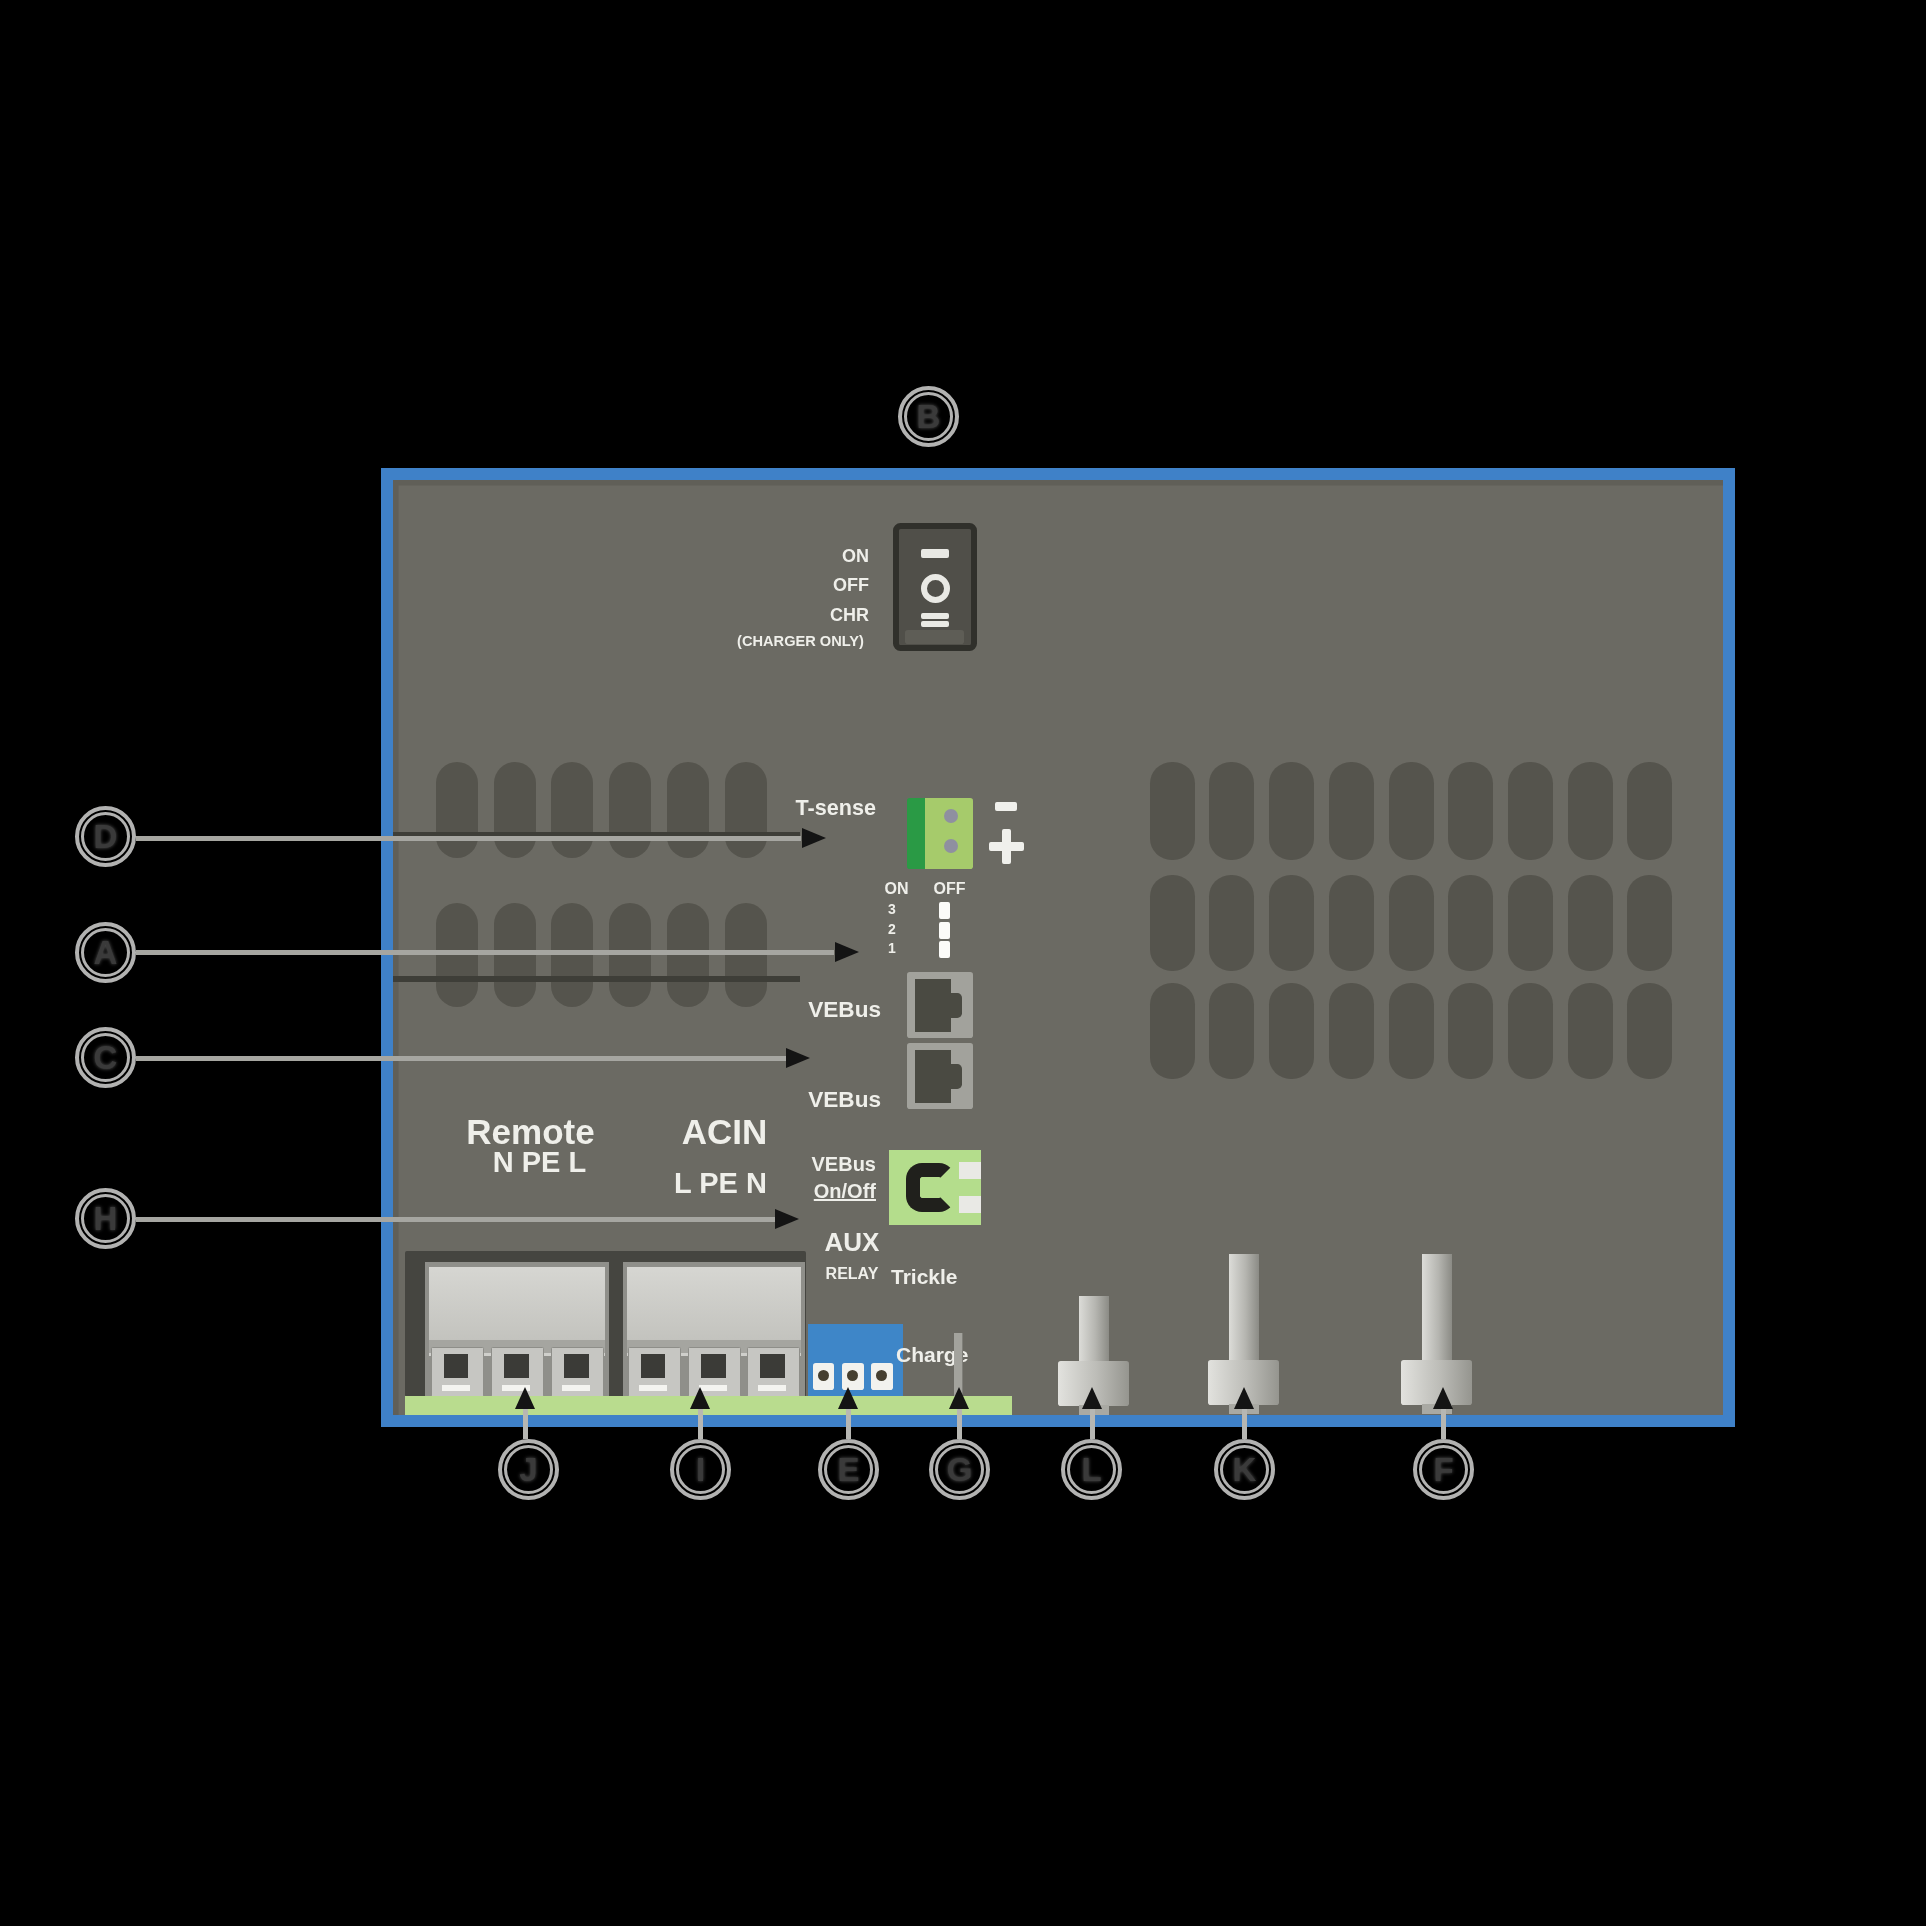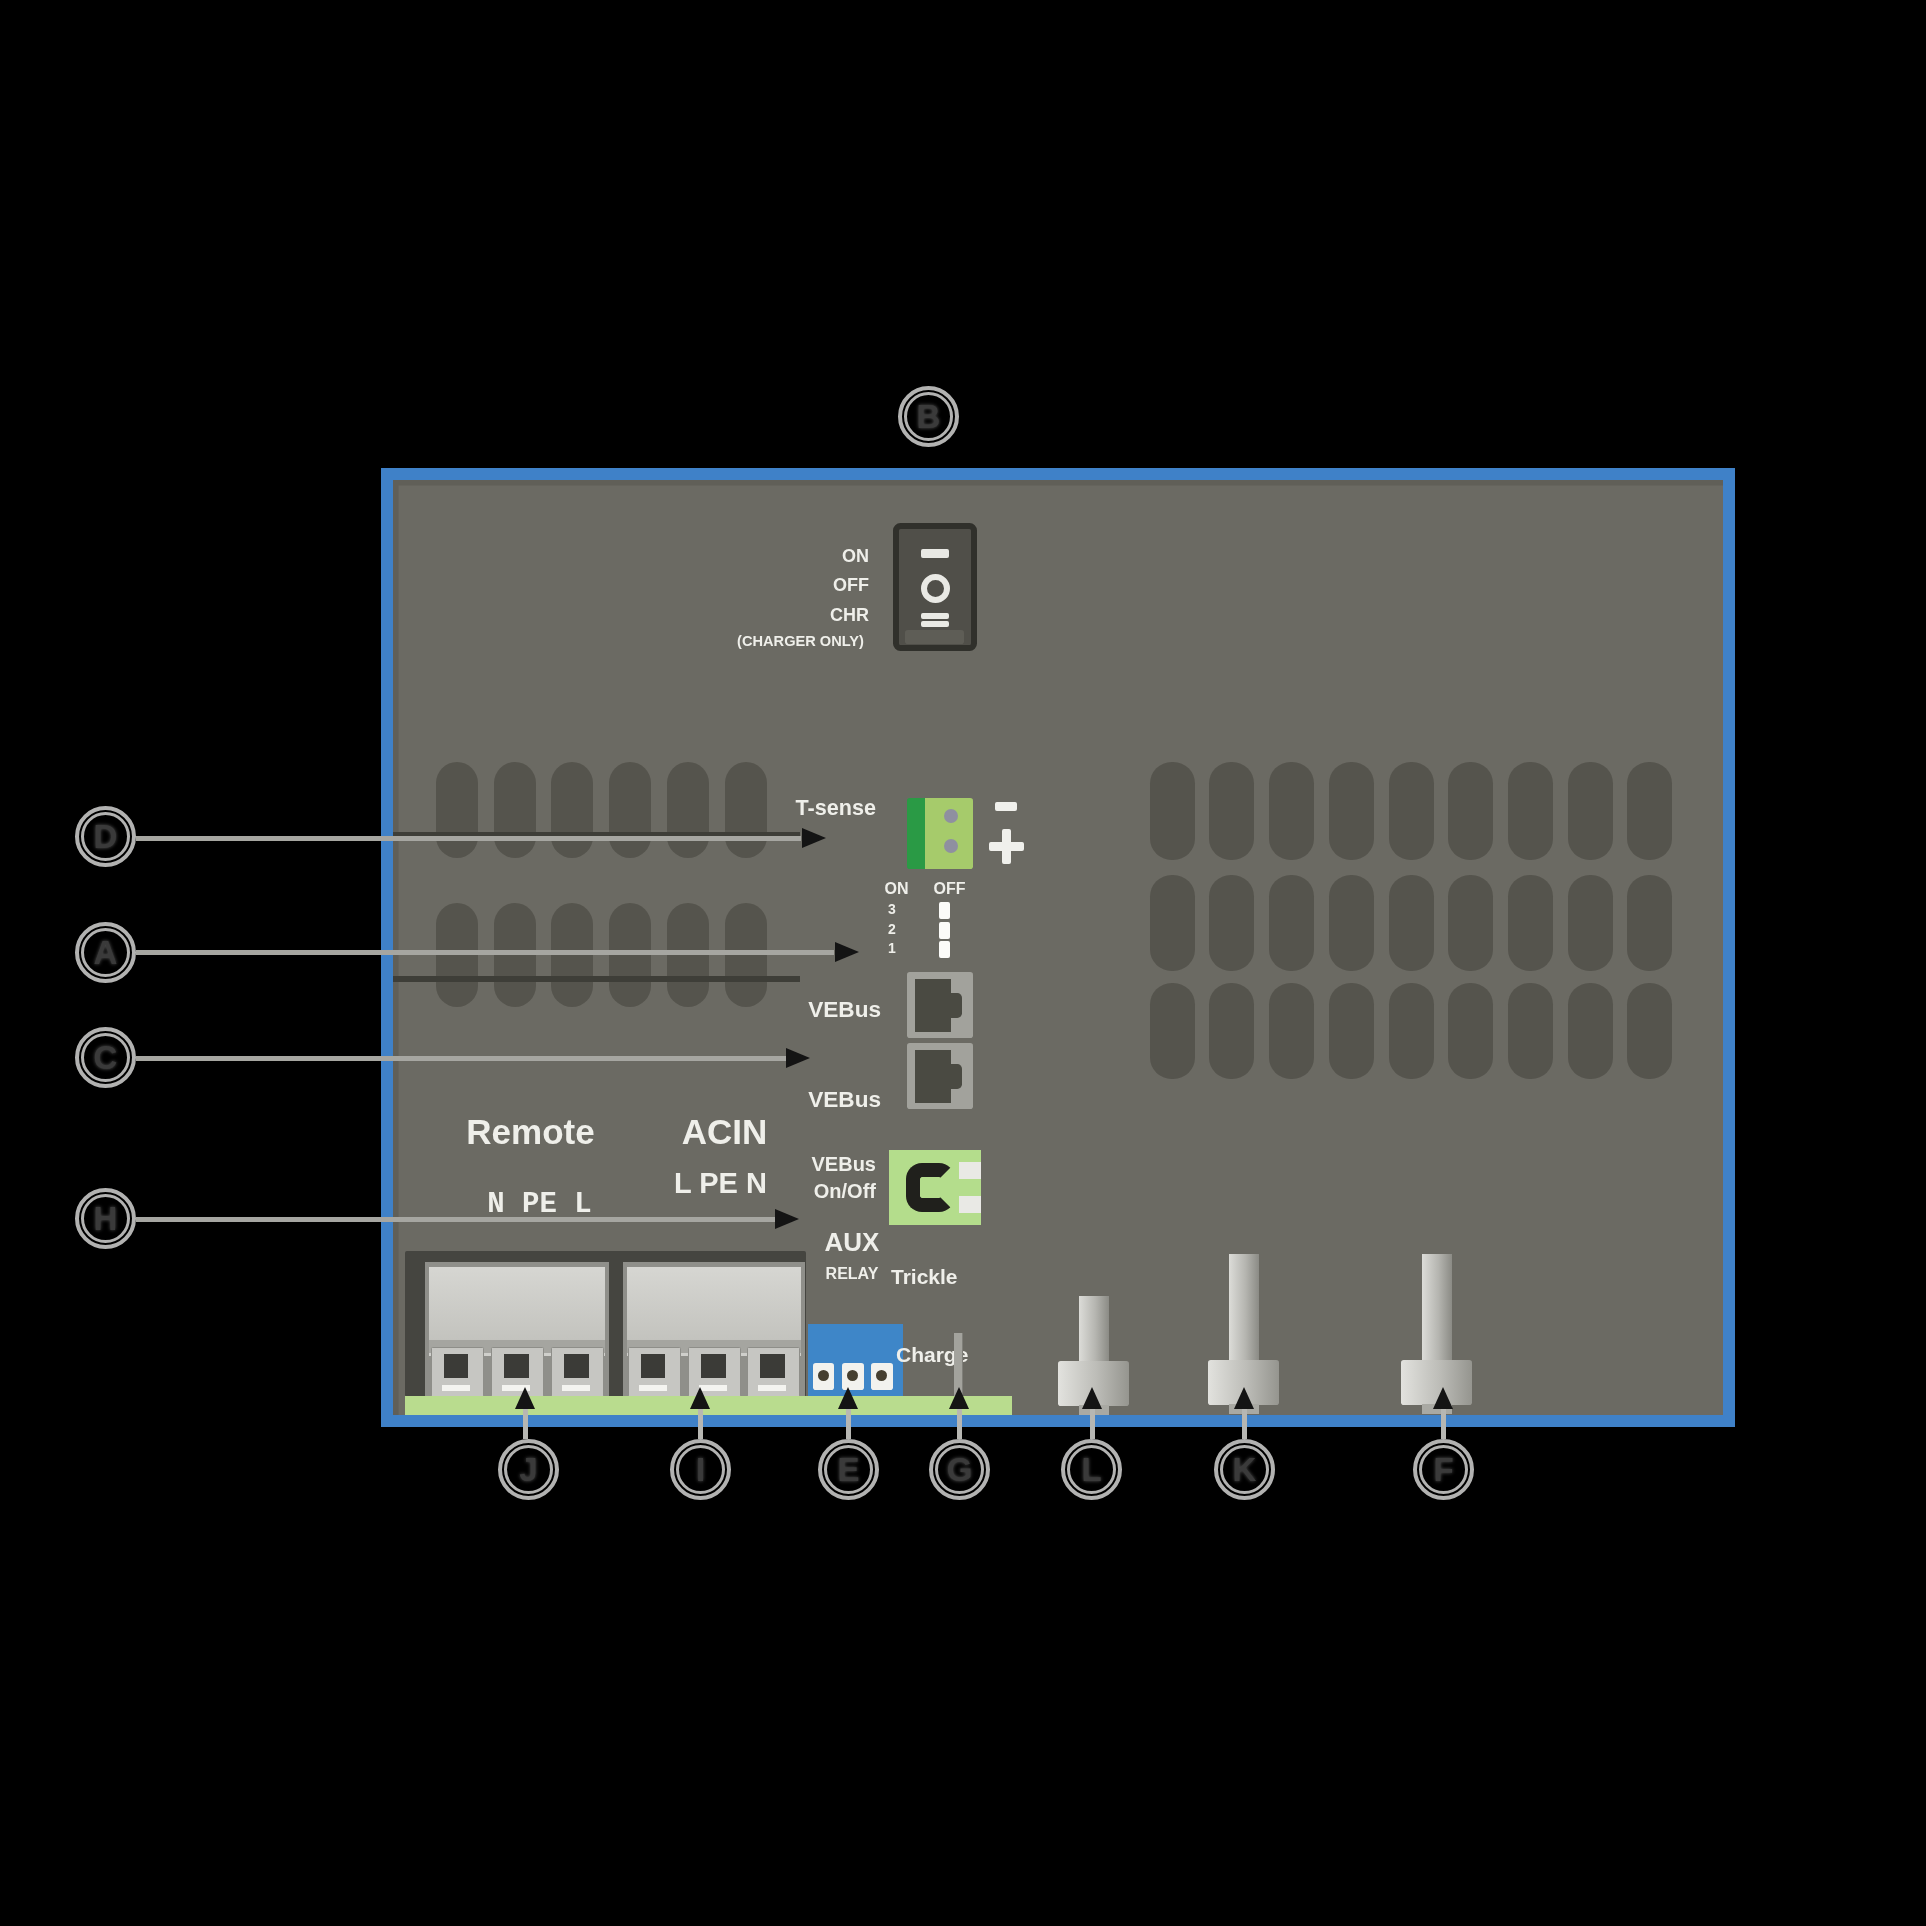--- a/index.html
+++ b/index.html
@@ -157,41 +157,41 @@
       <div class="jack"></div>
       <div class="notch"></div>
     </div>
     <div class="lbl lbl-r" style="left:362px;top:607px;width:126px;font-size:22.6px;">VEBus</div>
     <div class="rj45" style="left:514px;top:563px;width:66px;height:66px;">
       <div class="jack"></div>
       <div class="notch"></div>
     </div>
 
     <div class="lbl lbl-r" style="left:357px;top:673px;width:126px;font-size:20px;line-height:23.5px;">VEBus</div>
-    <div class="lbl lbl-r" style="left:357px;top:700px;width:126px;font-size:20px;line-height:23.5px;">On/Off</div>
+    <div class="lbl lbl-r" style="left:357px;top:700px;width:126px;font-size:20px;line-height:23.5px;text-decoration:underline;">On/Off</div>
     <div class="remote" style="left:496px;top:670px;width:92px;height:75px;">
       <div class="slot" style="right:0;top:12.2px;width:21.6px;height:17px;"></div>
       <div class="slot" style="right:0;top:46px;width:21.6px;height:17px;"></div>
       <div class="cshape" style="left:17px;top:13px;"></div>
     </div>
 
     <div class="lbl lbl-c" style="left:412px;top:751px;width:94px;font-size:26px;line-height:23.5px;">AUX</div>
     <div class="lbl lbl-c" style="left:412px;top:782px;width:94px;font-size:16px;line-height:23.5px;">RELAY</div>
     <div class="auxconn" style="left:415px;top:844px;width:95px;height:72px;">
       <div class="auxterm" style="left:4.7px;top:39px;"></div>
       <div class="auxterm" style="left:34px;top:39px;"></div>
       <div class="auxterm" style="left:63px;top:39px;"></div>
     </div>
 
     <div class="lbl" style="left:498px;top:785px;font-size:21px;">Trickle</div>
     <div class="lbl" style="left:503px;top:819px;font-size:21px;margin-top:44px;">Charge</div>
     <div class="stem" style="left:561px;top:853px;height:82px;"></div>
 
     <div class="lbl lbl-c" style="left:67px;top:632px;width:141px;font-size:35px;">Remote</div>
-    <div class="lbl lbl-c" style="left:76px;top:708px;width:141px;font-size:29px;font-family:Liberation Mono, monospace;">N PE L</div>
+    <div class="lbl lbl-c" style="left:76px;top:666px;width:141px;font-size:29px;">N PE L</div>
     <div class="lbl lbl-c" style="left:261px;top:632px;width:141px;font-size:35px;">ACIN</div>
     <div class="lbl lbl-c" style="left:257px;top:687px;width:141px;font-size:29px;">L PE N</div>
 
     <div class="tframe" style="left:12.2px;top:771px;width:401px;height:146px;"></div>
     <div class="tblock" style="left:32px;top:782px;width:184px;height:135px;">
       <div class="tcover"></div>
       <div class="tband"></div>
       <div class="tcell" style="left:5.6px;top:85px;">
           <div class="holeSq"></div>
           <div class="dash"></div>

